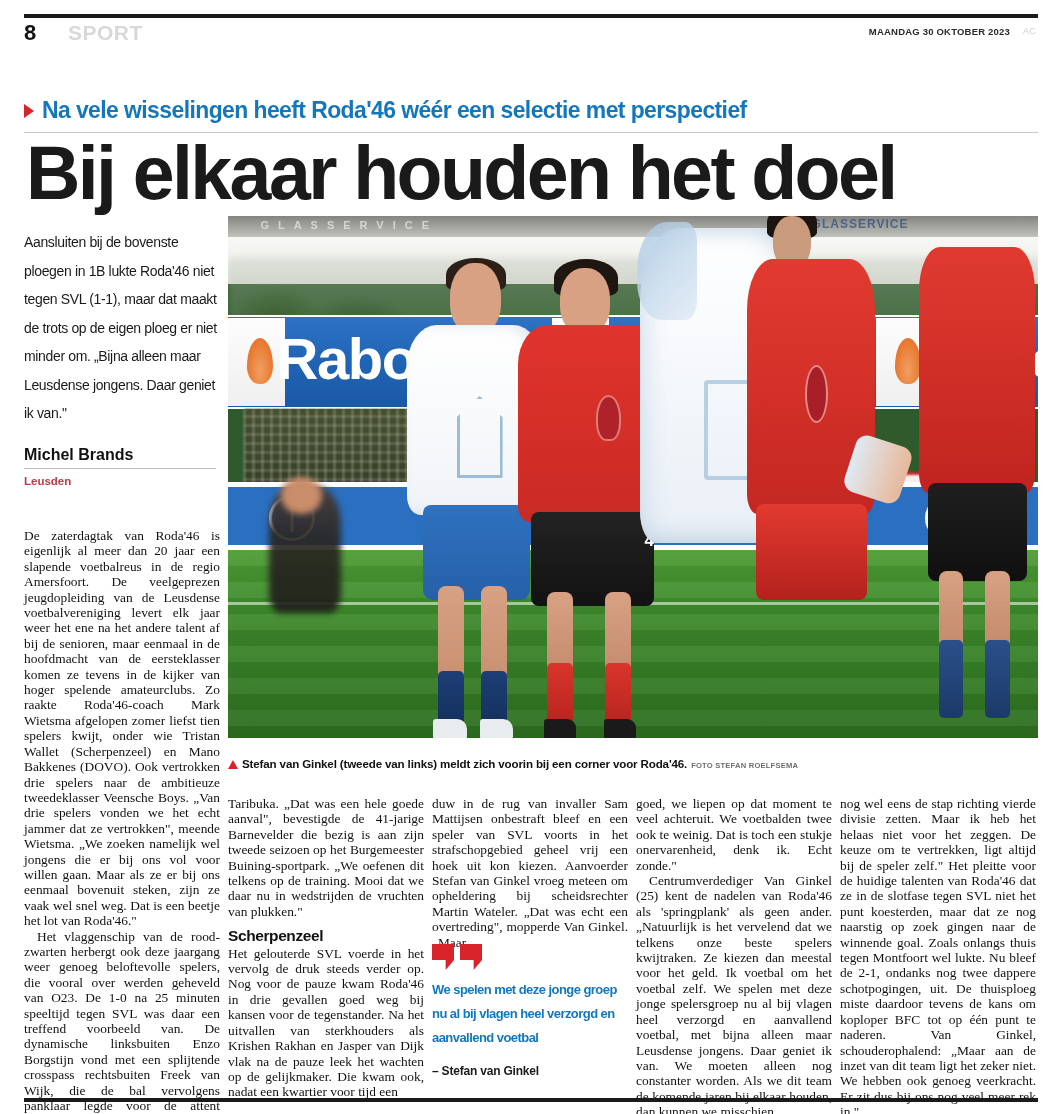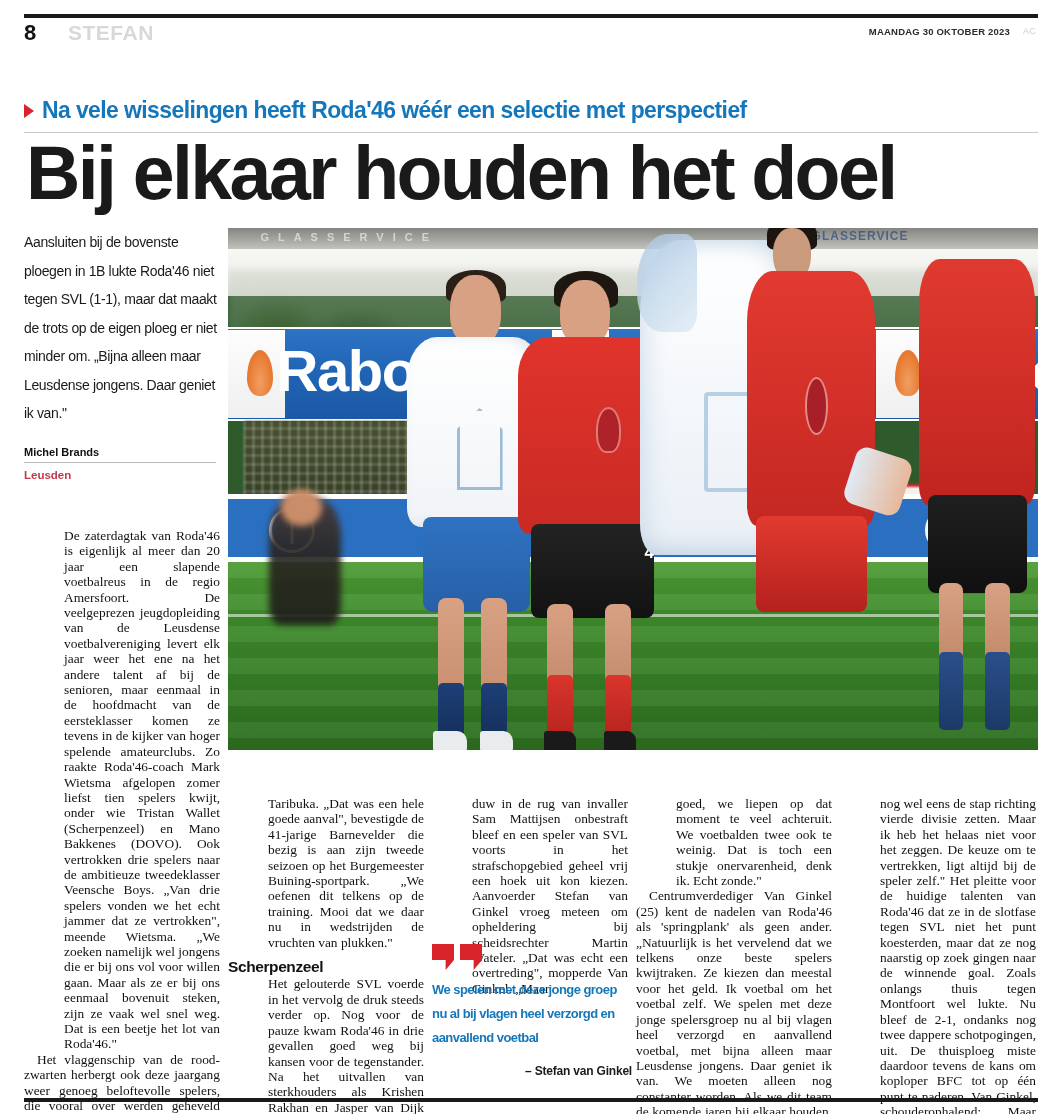--- a/index.html
+++ b/index.html
@@ -139,21 +139,21 @@
   }
   .intro-text {
     font-size: 14px;
     line-height: 28.5px;
     font-weight: 500;
     color: #1a1a1a;
     letter-spacing: -0.35px;
   }
   .byline {
     margin-top: 18px;
-    font-size: 11px;
+    font-size: 16px;
     font-weight: bold;
     color: #111111;
     letter-spacing: 0px;
   }
   .byline-rule {
     margin-top: 4px;
     width: 192px;
     height: 1px;
     background: #b9b9b9;
   }
@@ -175,21 +175,21 @@
     text-align: justify;
     color: #111111;
     hyphens: auto;
     -webkit-hyphens: auto;
   }
 
   
   .photo-frame {
     position: absolute;
     left: 228px;
-    top: 228px;
+    top: 216px;
     width: 810px;
     height: 522px;
     overflow: hidden;
     background: #2e5a2c;
   }
   .ph-sky {
     position: absolute; left: 0; top: 0; width: 100%; height: 13%;
     background: linear-gradient(180deg,#ffffff 0%,#f2f2ee 55%,#dfe0d8 100%);
   }
   .ph-darkband {
@@ -516,21 +516,21 @@
   .subhead {
     font-family: "Liberation Sans", sans-serif;
     font-size: 15.5px;
     font-weight: bold;
     letter-spacing: -0.4px;
     color: #111111;
     margin: 9px 0 2px 0;
     text-align: left;
   }
   p { margin: 0; text-indent: 13px; }
-  p.noind { text-indent: 0; margin-left: 40px; }
+  p.noind { text-indent: 0; }
 
   
   .pullquote {
     position: absolute;
     left: 432px;
     top: 944px;
     width: 200px;
   }
   .pq-marks {
     display: block;
@@ -552,42 +552,41 @@
     color: #1577bb;
     letter-spacing: -0.55px;
   }
   .pq-attr {
     margin-top: 14px;
     font-family: "Liberation Sans", sans-serif;
     font-size: 12px;
     font-weight: bold;
     color: #1a1a1a;
     letter-spacing: -0.2px;
-    text-align: right;
   }
 
   
   .bottom-rule {
     position: absolute;
     left: 24px;
     top: 1098px;
     width: 1014px;
     height: 4px;
     background: #1a1a1a;
   }
 </style>
 </head>
 <body>
 
 <div class="page">
 
   <div class="masthead-rule"></div>
   <div class="masthead">
     <div class="folio">8</div>
-    <div class="section-word">STEFAN</div>
+    <div class="section-word">SPORT</div>
     <div class="masthead-date">MAANDAG 30 OKTOBER 2023</div>
     <div class="masthead-mark">AC</div>
   </div>
 
   <div class="kicker-wrap">
     <span class="kicker-bullet"></span>
     <span class="kicker-text">Na vele wisselingen heeft Roda'46 wéér een selectie met perspectief</span>
   </div>
   <div class="kicker-rule"></div>
 
@@ -692,20 +691,23 @@
     <div class="pl pl-red-c">
       <div class="torso"></div>
       <div class="shorts"></div>
       <div class="legL"></div>
       <div class="legR"></div>
       <div class="sockL"></div>
       <div class="sockR"></div>
     </div>
   </div>
 
+  <div class="caption">
+    <span class="caption-tri"></span><span>Stefan van Ginkel (tweede van links) meldt zich voorin bij een corner voor Roda'46.</span><span class="caption-credit">FOTO STEFAN ROELFSEMA</span>
+  </div>
 
   <div class="col col2">
     <p class="noind">Taribuka. „Dat was een hele goede aanval", bevestigde de 41-jarige Barnevelder die bezig is aan zijn tweede seizoen op het Burgemeester Buining-sportpark. „We oefenen dit telkens op de training. Mooi dat we daar nu in wedstrijden de vruchten van plukken."</p>
     <div class="subhead">Scherpenzeel</div>
     <p class="noind">Het gelouterde SVL voerde in het vervolg de druk steeds verder op. Nog voor de pauze kwam Roda'46 in drie gevallen goed weg bij kansen voor de tegenstander. Na het uitvallen van sterkhouders als Krishen Rakhan en Jasper van Dijk vlak na de pauze leek het wachten op de gelijkmaker. Die kwam ook, nadat een kwartier voor tijd een</p>
   </div>
 
   <div class="col col3">
     <p class="noind">duw in de rug van invaller Sam Mattijsen onbestraft bleef en een speler van SVL voorts in het strafschopgebied geheel vrij een hoek uit kon kiezen. Aanvoerder Stefan van Ginkel vroeg meteen om opheldering bij scheidsrechter Martin Wateler. „Dat was echt een overtreding", mopperde Van Ginkel. „Maar</p>
   </div>

